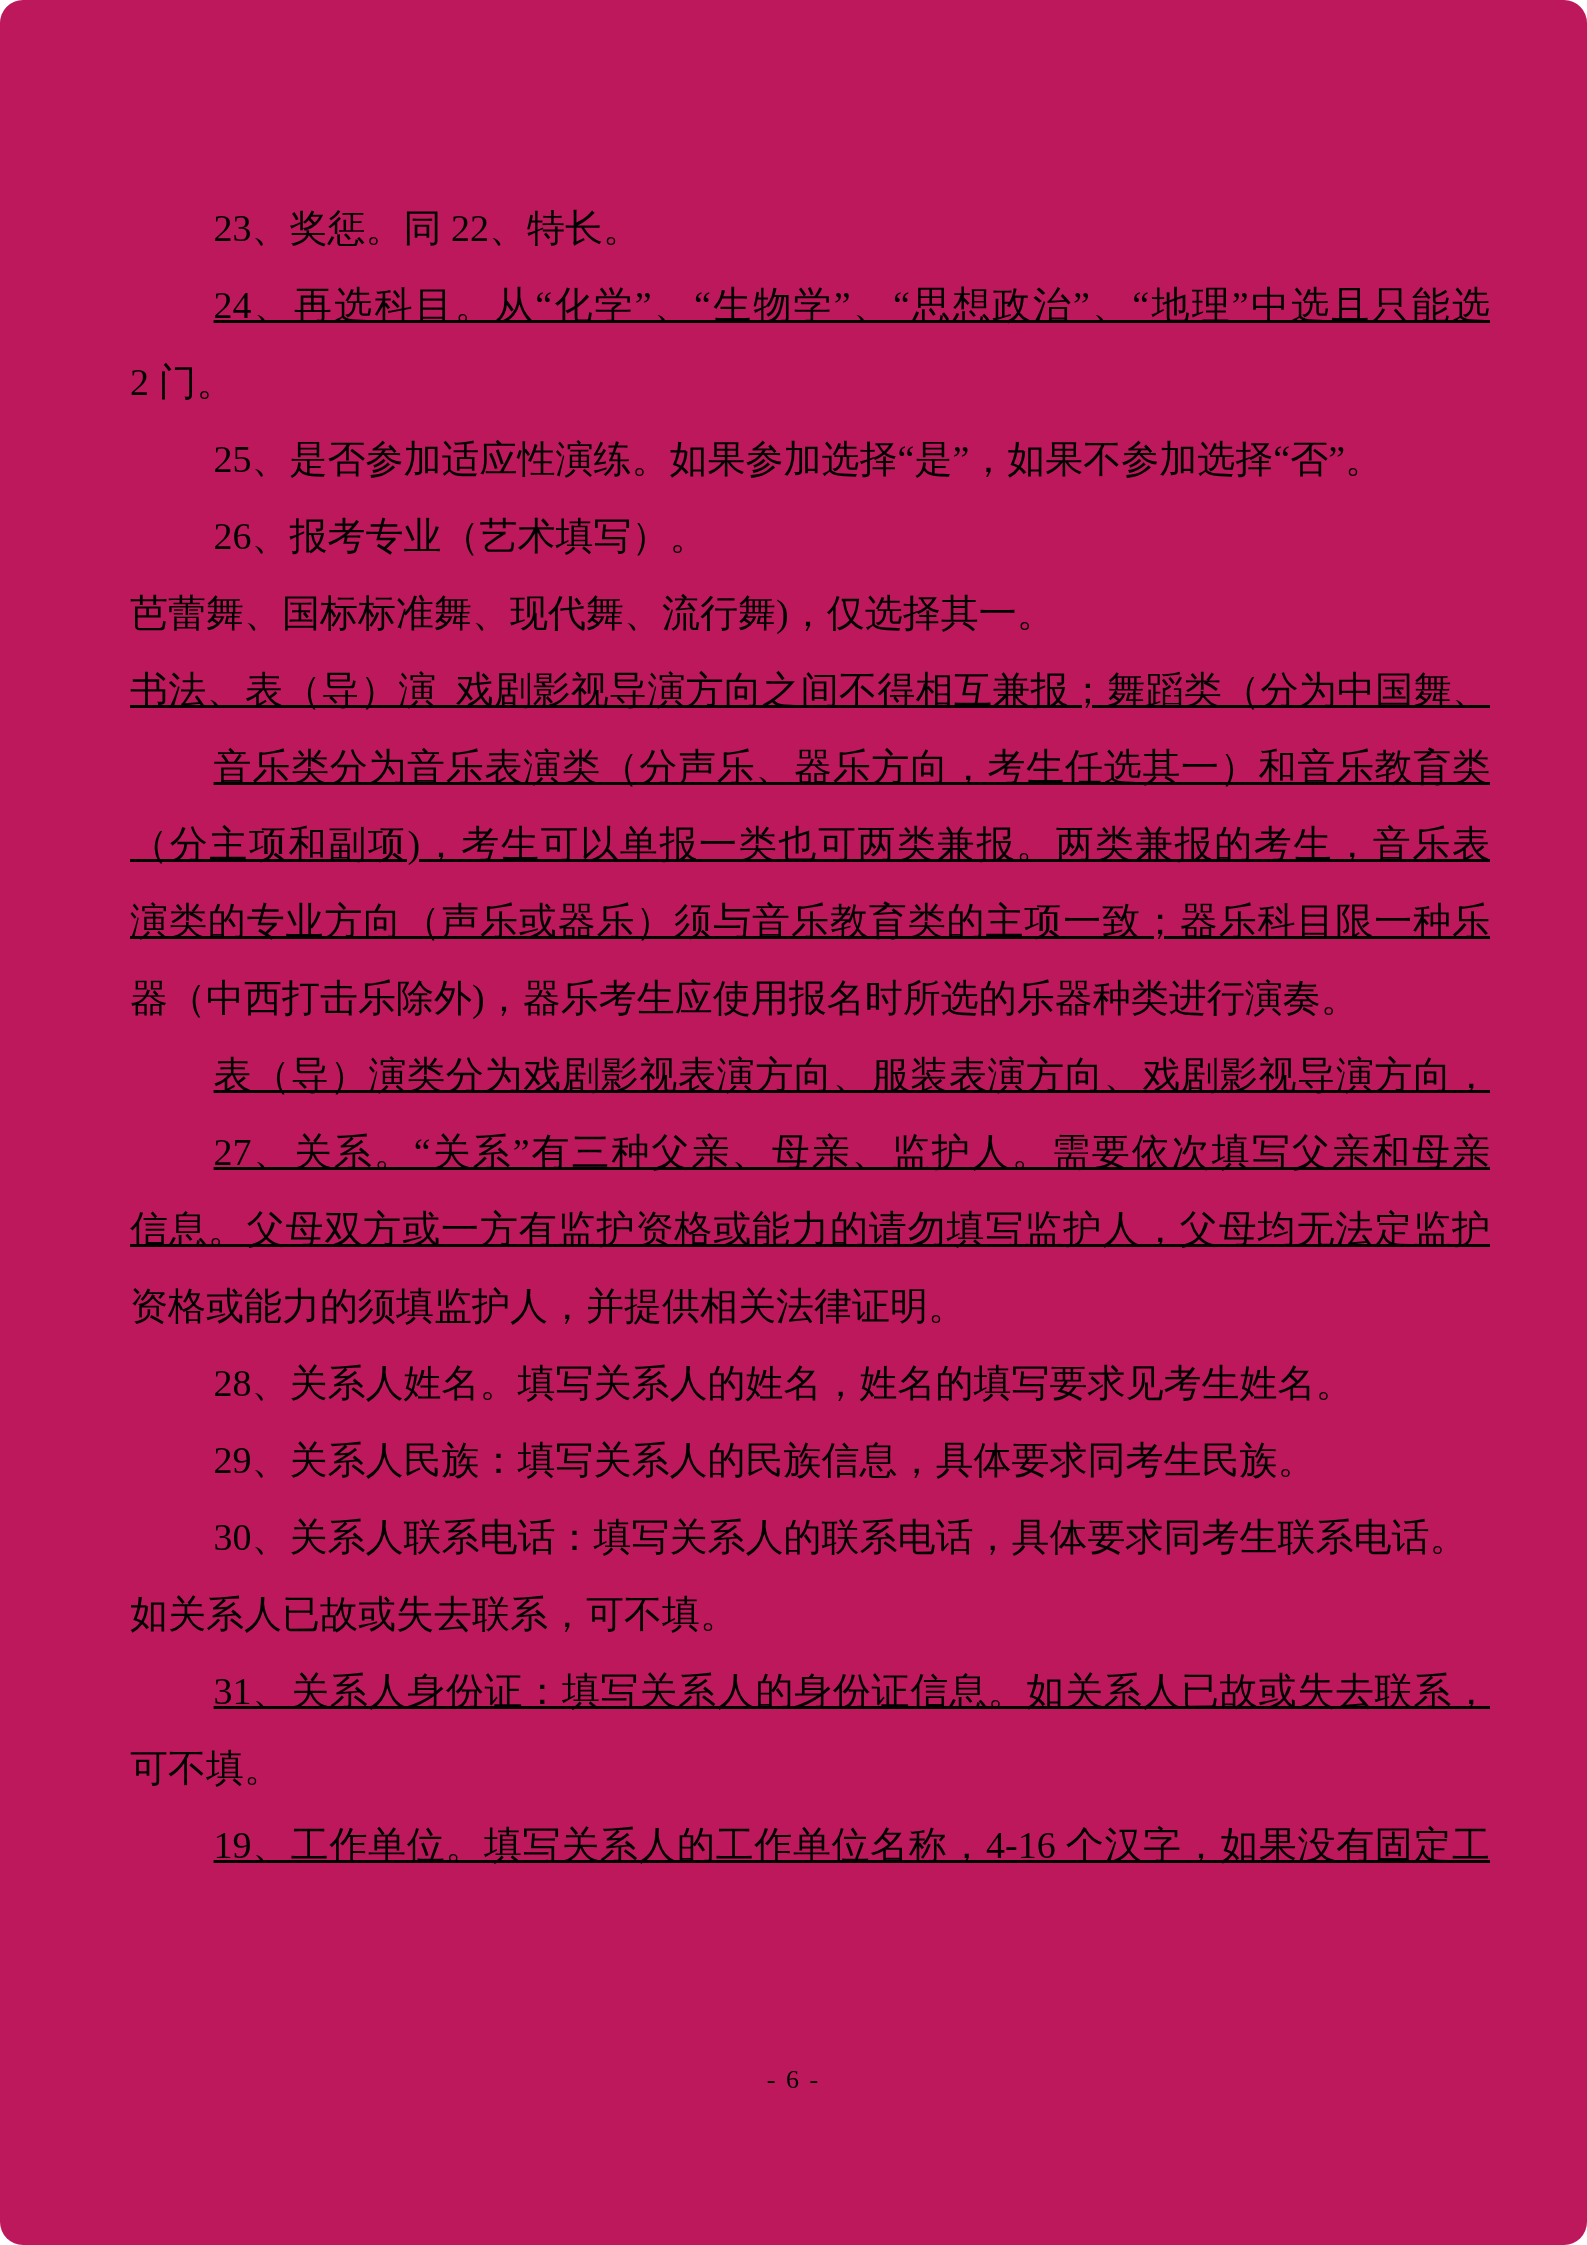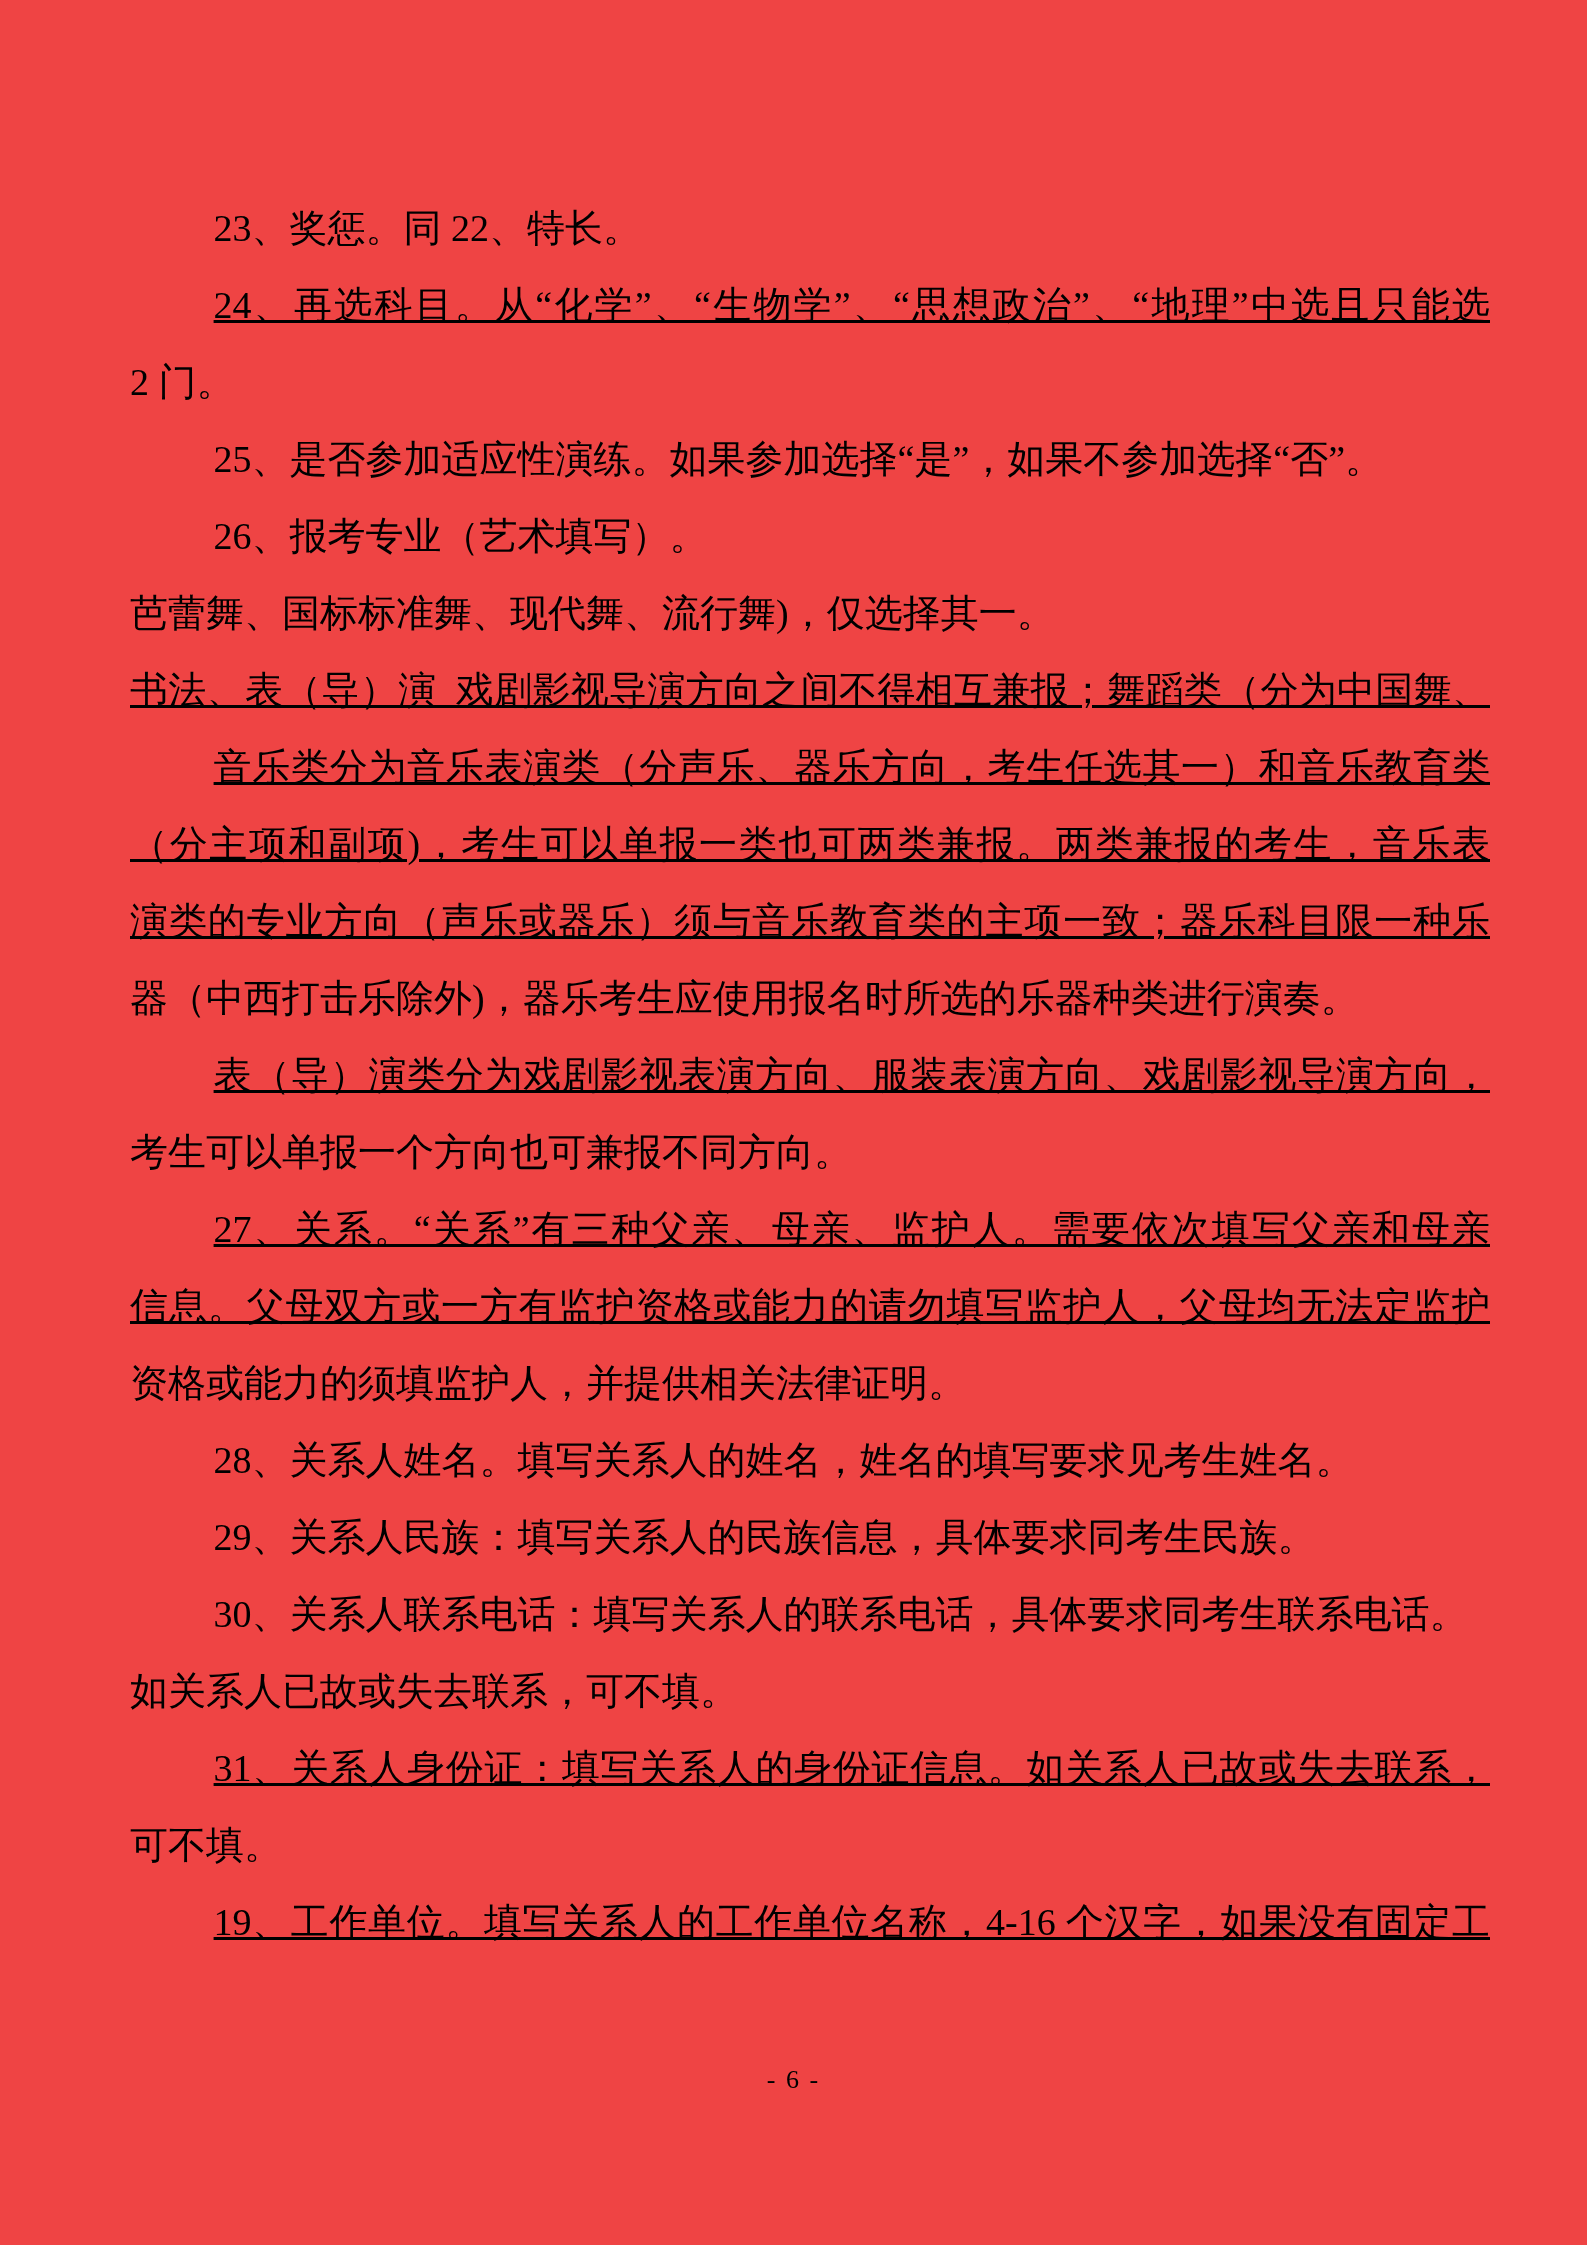--- a/index.html
+++ b/index.html
@@ -8,22 +8,23 @@
     height: 2245px;
     background: #ffffff;
     position: relative;
     font-family: "Liberation Serif", "DejaVu Serif", serif;
   }
   .page {
     position: absolute;
     left: 0; top: 0;
     width: 1587px;
     height: 2245px;
-    background: #ef4444;
+    background: #be185d;
     overflow: hidden;
+    border-radius: 23px;
   }
   .content {
     position: absolute;
     left: 130px;
     top: 190px;
     width: 1360px;
     color: #000000;
   }
   .line {
     font-size: 38px;
@@ -63,21 +64,20 @@
     <div class="line">2 门。</div>
     <div class="line indent">25、是否参加适应性演练。如果参加选择“是”，如果不参加选择“否”。</div>
     <div class="line indent">26、报考专业（艺术填写）。</div>
     <div class="line">芭蕾舞、国标标准舞、现代舞、流行舞)，仅选择其一。</div>
     <div class="line fill">书法、表（导）演_戏剧影视导演方向之间不得相互兼报；舞蹈类（分为中国舞、</div>
     <div class="line indent fill">音乐类分为音乐表演类（分声乐、器乐方向，考生任选其一）和音乐教育类</div>
     <div class="line fill">（分主项和副项)，考生可以单报一类也可两类兼报。两类兼报的考生，音乐表</div>
     <div class="line fill">演类的专业方向（声乐或器乐）须与音乐教育类的主项一致；器乐科目限一种乐</div>
     <div class="line">器（中西打击乐除外)，器乐考生应使用报名时所选的乐器种类进行演奏。</div>
     <div class="line indent fill">表（导）演类分为戏剧影视表演方向、服装表演方向、戏剧影视导演方向，</div>
-    <div class="line">考生可以单报一个方向也可兼报不同方向。</div>
     <div class="line indent fill">27、关系。“关系”有三种父亲、母亲、监护人。需要依次填写父亲和母亲</div>
     <div class="line fill">信息。父母双方或一方有监护资格或能力的请勿填写监护人，父母均无法定监护</div>
     <div class="line">资格或能力的须填监护人，并提供相关法律证明。</div>
     <div class="line indent">28、关系人姓名。填写关系人的姓名，姓名的填写要求见考生姓名。</div>
     <div class="line indent">29、关系人民族：填写关系人的民族信息，具体要求同考生民族。</div>
     <div class="line indent">30、关系人联系电话：填写关系人的联系电话，具体要求同考生联系电话。</div>
     <div class="line">如关系人已故或失去联系，可不填。</div>
     <div class="line indent fill">31、关系人身份证：填写关系人的身份证信息。如关系人已故或失去联系，</div>
     <div class="line">可不填。</div>
     <div class="line indent fill">19、工作单位。填写关系人的工作单位名称，4-16 个汉字，如果没有固定工</div>

